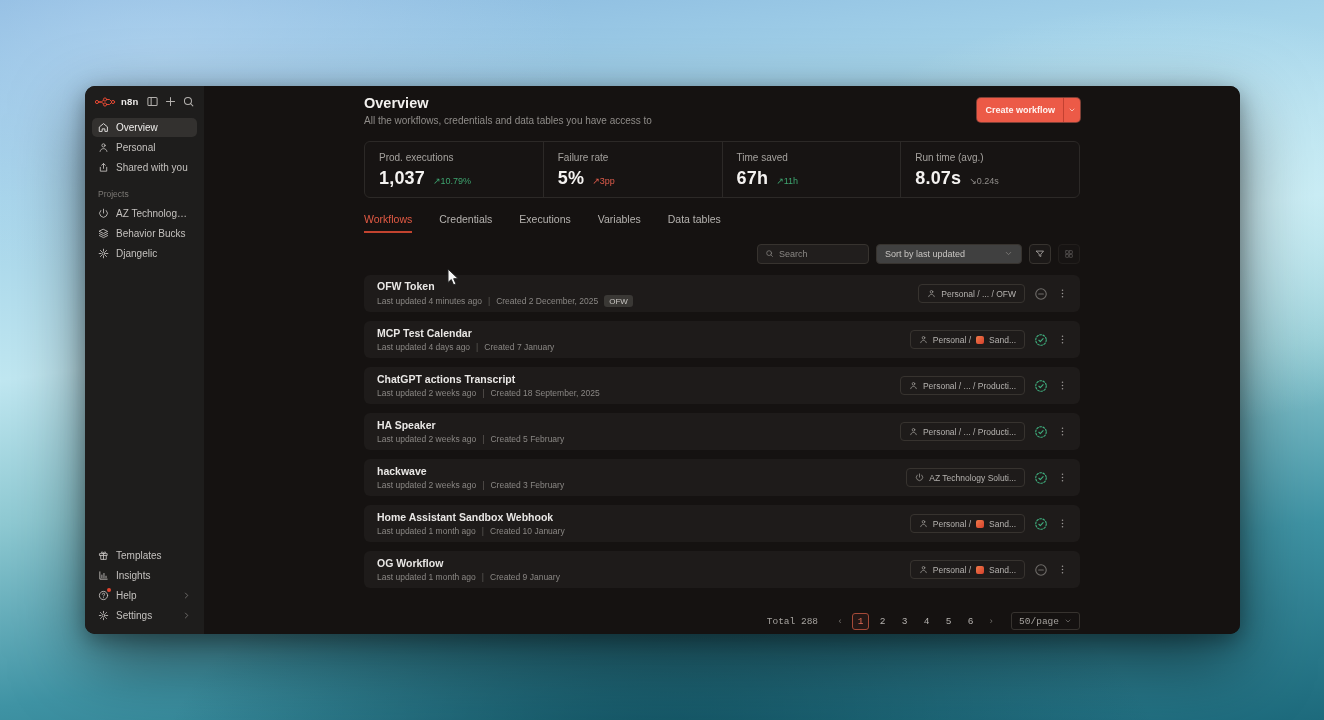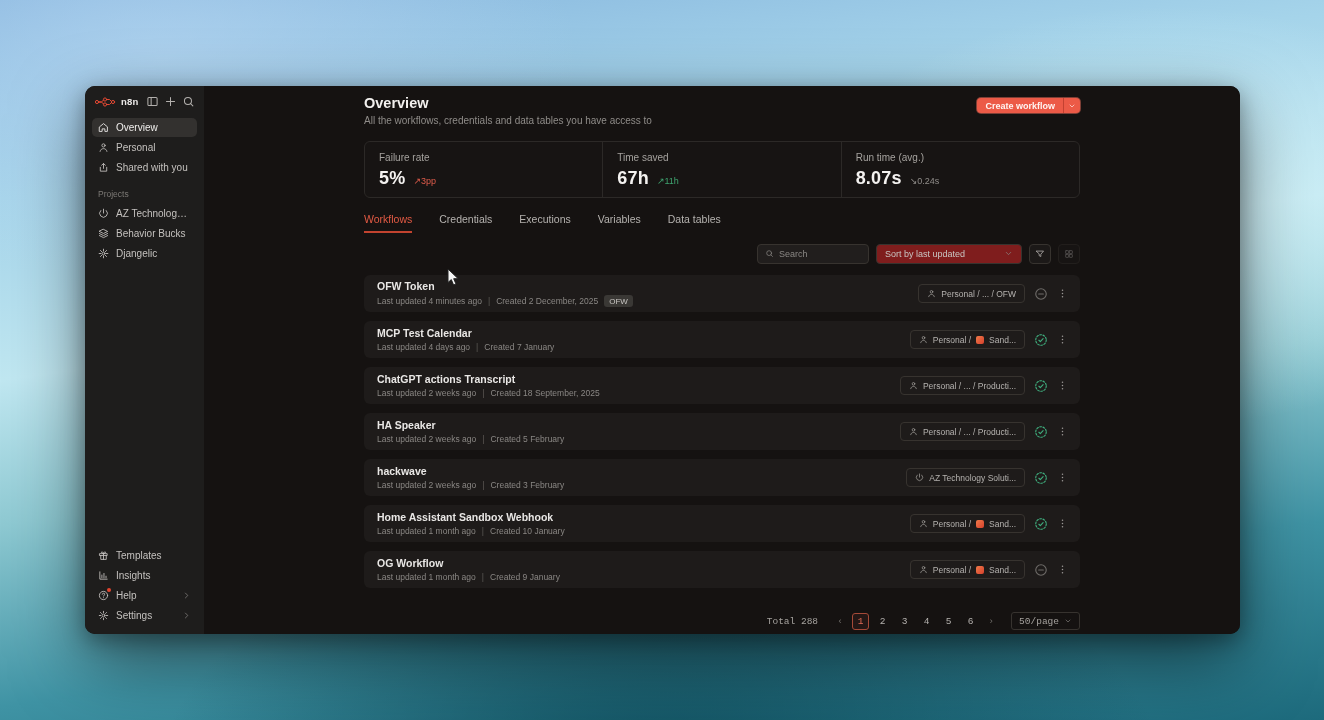--- a/index.html
+++ b/index.html
@@ -39,21 +39,21 @@
 
   .ic svg { width:100%; height:100%; fill:none; stroke:currentColor; stroke-width:1.9; stroke-linecap:round; stroke-linejoin:round; display:block; }
 
   
   .main { flex:1; background:#151211; overflow:hidden; }
   .content { width:716px; margin:0 auto; padding-top:9px; }
 
   .hdr { display:flex; align-items:flex-start; justify-content:space-between; }
   .page-title { font-size:14.5px; font-weight:bold; color:#f2f0ee; }
   .page-sub { font-size:10px; color:#8f8c89; margin-top:4px; }
-  .create-btn { display:flex; align-items:stretch; height:15px; background:#ec5a47; border-radius:4px; overflow:hidden; cursor:pointer; margin-top:3px; box-shadow:0 0 0 1px rgba(255,120,100,.45); }
+  .create-btn { display:flex; align-items:stretch; height:24px; background:#ec5a47; border-radius:4px; overflow:hidden; cursor:pointer; margin-top:3px; box-shadow:0 0 0 1px rgba(255,120,100,.45); }
   .create-btn-label { font-size:9px; font-weight:bold; color:#fff4f2; display:flex; align-items:center; padding:0 8px; }
   .create-btn-caret { width:17px; display:flex; align-items:center; justify-content:center; border-left:1px solid rgba(120,20,10,.35); color:#fff4f2; }
   .create-btn-caret .ic { width:8px; height:8px; }
 
   
   .stats { margin-top:15px; border:1px solid #2c2927; border-radius:6px; display:flex; height:57px; background:#171413; }
   .stat-cell { flex:1; padding:10px 14px 0; }
   .stat-cell + .stat-cell { border-left:1px solid #2c2927; }
   .stat-label { font-size:10px; color:#a5a29e; }
   .stat-row { display:flex; align-items:baseline; margin-top:5px; }
@@ -65,21 +65,21 @@
   .tabs { margin-top:15px; display:flex; gap:27px; border-bottom:1px solid transparent; }
   .tab { font-size:10.5px; color:#b5b2af; padding-bottom:6px; border-bottom:2px solid transparent; cursor:pointer; }
   .tab.active { color:#e35a44; border-bottom-color:#c2432f; }
 
   
   .controls { margin-top:9px; display:flex; justify-content:flex-end; align-items:center; gap:7px; height:21px; }
   .search-box { width:112px; height:20px; background:#211e1d; border:1px solid #37332f; border-radius:4px; display:flex; align-items:center; gap:5px; padding:0 7px; }
   .search-box .ic { width:9px; height:9px; color:#8a8784; flex-shrink:0; }
   .search-box input { flex:1; min-width:0; background:transparent; border:none; outline:none; color:#ddd; font-size:9px; font-family:"Liberation Sans",sans-serif; }
   .search-box input::placeholder { color:#8a8784; }
-  .sort-box { width:146px; height:20px; border:1px solid #37332f; border-radius:4px; background:#7f1d1d; display:flex; align-items:center; padding:0 8px; gap:6px; cursor:pointer; }
+  .sort-box { width:146px; height:20px; border:1px solid #37332f; border-radius:4px; background:#404040; display:flex; align-items:center; padding:0 8px; gap:6px; cursor:pointer; }
   .sort-label { flex:1; font-size:9px; color:#c9c6c3; white-space:nowrap; }
   .sort-box .ic { width:9px; height:9px; color:#8a8784; }
   .icon-btn { width:22px; height:20px; border:1px solid #37332f; border-radius:4px; background:#1c1918; display:flex; align-items:center; justify-content:center; color:#b5b2af; cursor:pointer; }
   .icon-btn .ic { width:10px; height:10px; }
   .icon-btn.dim { opacity:.4; }
 
   
   .wf-list { margin-top:11px; display:flex; flex-direction:column; gap:9px; }
   .wf-card { height:37px; background:#1e1b1a; border-radius:6px; display:flex; align-items:center; justify-content:space-between; padding:0 12px 0 13px; cursor:pointer; }
   .wf-name { font-size:10.5px; font-weight:bold; color:#e9e7e5; }
@@ -269,20 +269,27 @@
               <span class="ic" id="create-caret">
                 <svg viewBox="0 0 24 24">
                   <path d="m6 9 6 6 6-6"></path>
                 </svg>
               </span>
             </span>
         </div>
       </div>
 
       <div class="stats" id="stats-bar">
+          <div class="stat-cell">
+    <div class="stat-label">Prod. executions</div>
+    <div class="stat-row">
+      <span class="stat-value">1,037</span>
+      <span class="stat-delta tone-positive">↗10.79%</span>
+    </div>
+  </div>
           <div class="stat-cell">
     <div class="stat-label">Failure rate</div>
     <div class="stat-row">
       <span class="stat-value">5%</span>
       <span class="stat-delta tone-negative">↗3pp</span>
     </div>
   </div>
           <div class="stat-cell">
     <div class="stat-label">Time saved</div>
     <div class="stat-row">

